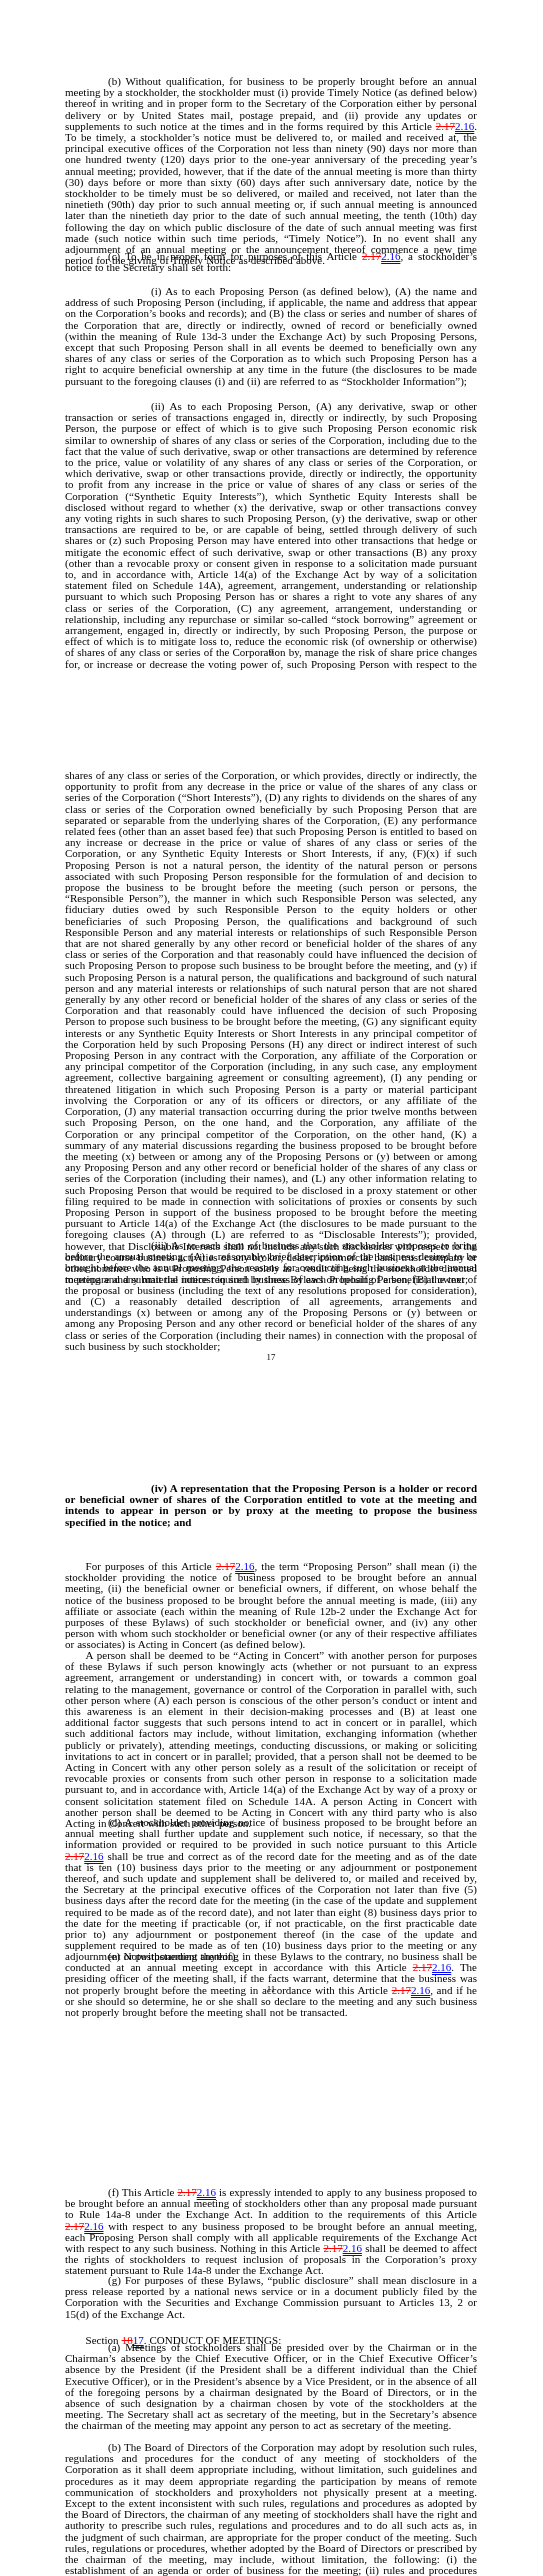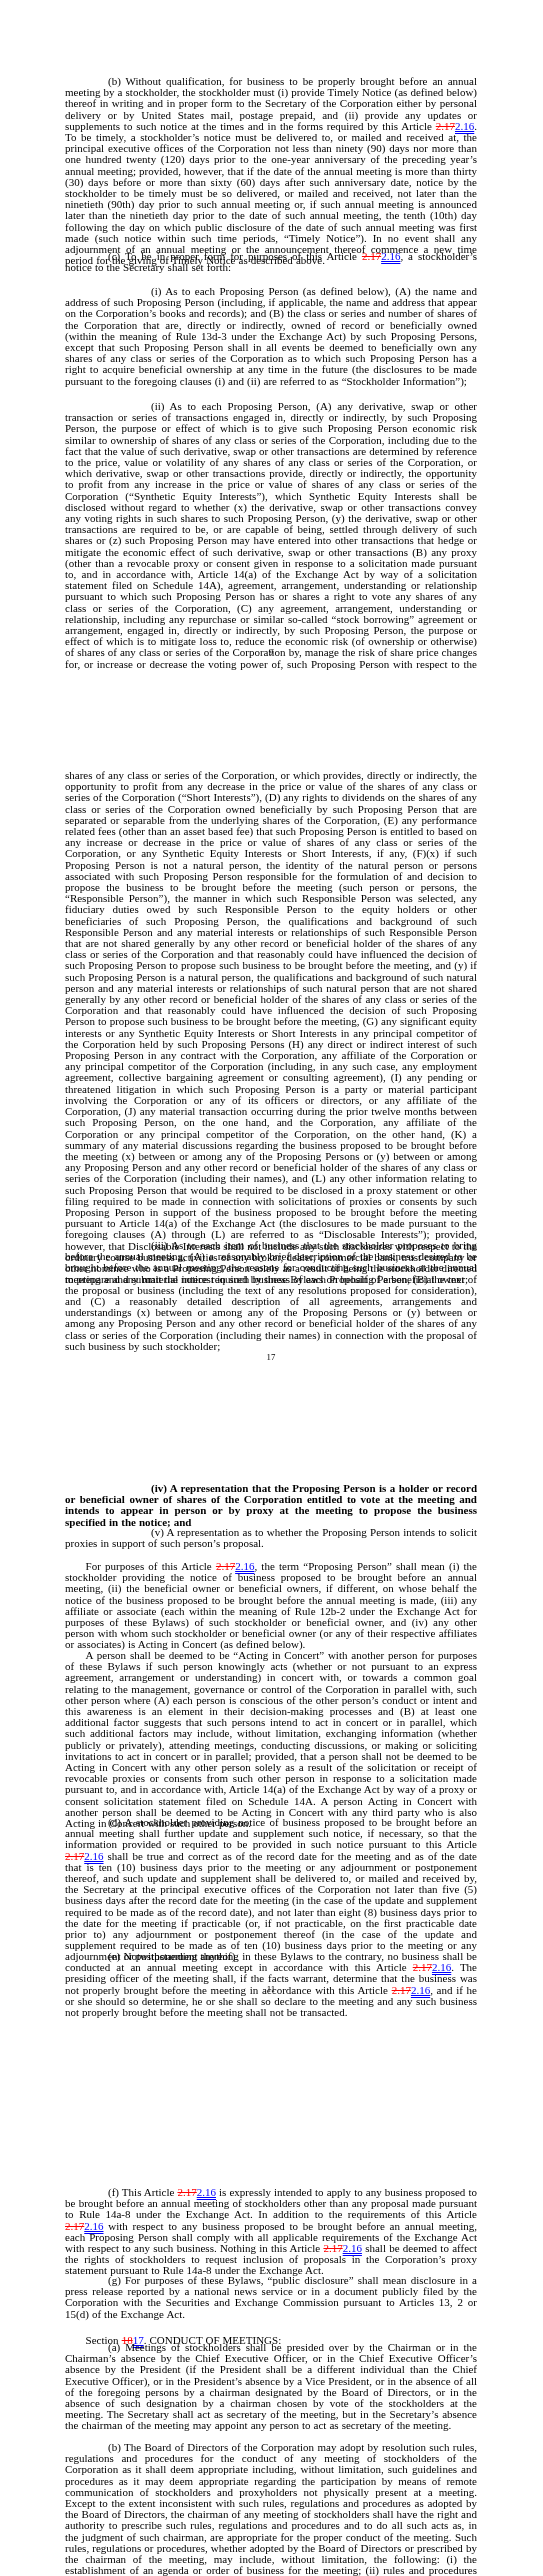--- a/index.html
+++ b/index.html
@@ -37,21 +37,20 @@
 <div class="doc">
     <div class="para" style="top: 76px; text-indent: 43px;"><span>(b) Without qualification, for business to be properly brought before an annual meeting by a stockholder, the stockholder must (i) provide Timely Notice (as defined below) thereof in writing and in proper form to the Secretary of the Corporation either by personal delivery or by United States mail, postage prepaid, and (ii) provide any updates or supplements to such notice at the times and in the forms required by this Article </span><span class="del">2.17</span><span class="ins">2.16</span><span>. To be timely, a stockholder’s notice must be delivered to, or mailed and received at, the principal executive offices of the Corporation not less than ninety (90) days nor more than one hundred twenty (120) days prior to the one-year anniversary of the preceding year’s annual meeting; provided, however, that if the date of the annual meeting is more than thirty (30) days before or more than sixty (60) days after such anniversary date, notice by the stockholder to be timely must be so delivered, or mailed and received, not later than the ninetieth (90th) day prior to such annual meeting or, if such annual meeting is announced later than the ninetieth day prior to the date of such annual meeting, the tenth (10th) day following the day on which public disclosure of the date of such annual meeting was first made (such notice within such time periods, “Timely Notice”). In no event shall any adjournment of an annual meeting or the announcement thereof commence a new time period for the giving of Timely Notice as described above.</span></div>
     <div class="para" style="top: 251px; text-indent: 43px;"><span>(c) To be in proper form for purposes of this Article </span><span class="del">2.17</span><span class="ins">2.16</span><span>, a stockholder’s notice to the Secretary shall set forth:</span></div>
     <div class="para" style="top: 286px; text-indent: 86px;"><span>(i) As to each Proposing Person (as defined below), (A) the name and address of such Proposing Person (including, if applicable, the name and address that appear on the Corporation’s books and records); and (B) the class or series and number of shares of the Corporation that are, directly or indirectly, owned of record or beneficially owned (within the meaning of Rule 13d-3 under the Exchange Act) by such Proposing Persons, except that such Proposing Person shall in all events be deemed to beneficially own any shares of any class or series of the Corporation as to which such Proposing Person has a right to acquire beneficial ownership at any time in the future (the disclosures to be made pursuant to the foregoing clauses (i) and (ii) are referred to as “Stockholder Information”);</span></div>
     <div class="para jlast" style="top: 401px; text-indent: 86px;"><span>(ii) As to each Proposing Person, (A) any derivative, swap or other transaction or series of transactions engaged in, directly or indirectly, by such Proposing Person, the purpose or effect of which is to give such Proposing Person economic risk similar to ownership of shares of any class or series of the Corporation, including due to the fact that the value of such derivative, swap or other transactions are determined by reference to the price, value or volatility of any shares of any class or series of the Corporation, or which derivative, swap or other transactions provide, directly or indirectly, the opportunity to profit from any increase in the price or value of shares of any class or series of the Corporation (“Synthetic Equity Interests”), which Synthetic Equity Interests shall be disclosed without regard to whether (x) the derivative, swap or other transactions convey any voting rights in such shares to such Proposing Person, (y) the derivative, swap or other transactions are required to be, or are capable of being, settled through delivery of such shares or (z) such Proposing Person may have entered into other transactions that hedge or mitigate the economic effect of such derivative, swap or other transactions (B) any proxy (other than a revocable proxy or consent given in response to a solicitation made pursuant to, and in accordance with, Article 14(a) of the Exchange Act by way of a solicitation statement filed on Schedule 14A), agreement, arrangement, understanding or relationship pursuant to which such Proposing Person has or shares a right to vote any shares of any class or series of the Corporation, (C) any agreement, arrangement, understanding or relationship, including any repurchase or similar so-called “stock borrowing” agreement or arrangement, engaged in, directly or indirectly, by such Proposing Person, the purpose or effect of which is to mitigate loss to, reduce the economic risk (of ownership or otherwise) of shares of any class or series of the Corporation by, manage the risk of share price changes for, or increase or decrease the voting power of, such Proposing Person with respect to the</span></div>
     <div class="pagenum" style="top: 647px;">9</div>
     <div class="para" style="top: 770px;"><span>shares of any class or series of the Corporation, or which provides, directly or indirectly, the opportunity to profit from any decrease in the price or value of the shares of any class or series of the Corporation (“Short Interests”), (D) any rights to dividends on the shares of any class or series of the Corporation owned beneficially by such Proposing Person that are separated or separable from the underlying shares of the Corporation, (E) any performance related fees (other than an asset based fee) that such Proposing Person is entitled to based on any increase or decrease in the price or value of shares of any class or series of the Corporation, or any Synthetic Equity Interests or Short Interests, if any, (F)(x) if such Proposing Person is not a natural person, the identity of the natural person or persons associated with such Proposing Person responsible for the formulation of and decision to propose the business to be brought before the meeting (such person or persons, the “Responsible Person”), the manner in which such Responsible Person was selected, any fiduciary duties owed by such Responsible Person to the equity holders or other beneficiaries of such Proposing Person, the qualifications and background of such Responsible Person and any material interests or relationships of such Responsible Person that are not shared generally by any other record or beneficial holder of the shares of any class or series of the Corporation and that reasonably could have influenced the decision of such Proposing Person to propose such business to be brought before the meeting, and (y) if such Proposing Person is a natural person, the qualifications and background of such natural person and any material interests or relationships of such natural person that are not shared generally by any other record or beneficial holder of the shares of any class or series of the Corporation and that reasonably could have influenced the decision of such Proposing Person to propose such business to be brought before the meeting, (G) any significant equity interests or any Synthetic Equity Interests or Short Interests in any principal competitor of the Corporation held by such Proposing Persons (H) any direct or indirect interest of such Proposing Person in any contract with the Corporation, any affiliate of the Corporation or any principal competitor of the Corporation (including, in any such case, any employment agreement, collective bargaining agreement or consulting agreement), (I) any pending or threatened litigation in which such Proposing Person is a party or material participant involving the Corporation or any of its officers or directors, or any affiliate of the Corporation, (J) any material transaction occurring during the prior twelve months between such Proposing Person, on the one hand, and the Corporation, any affiliate of the Corporation or any principal competitor of the Corporation, on the other hand, (K) a summary of any material discussions regarding the business proposed to be brought before the meeting (x) between or among any of the Proposing Persons or (y) between or among any Proposing Person and any other record or beneficial holder of the shares of any class or series of the Corporation (including their names), and (L) any other information relating to such Proposing Person that would be required to be disclosed in a proxy statement or other filing required to be made in connection with solicitations of proxies or consents by such Proposing Person in support of the business proposed to be brought before the meeting pursuant to Article 14(a) of the Exchange Act (the disclosures to be made pursuant to the foregoing clauses (A) through (L) are referred to as “Disclosable Interests”); provided, however, that Disclosable Interests shall not include any such disclosures with respect to the ordinary course business activities of any broker, dealer, commercial bank, trust company or other nominee who is a Proposing Person solely as a result of being the stockholder directed to prepare and submit the notice required by these Bylaws on behalf of a beneficial owner;</span></div>
     <div class="para" style="top: 1240px; text-indent: 86px;"><span>(iii) As to each item of business that the stockholder proposes to bring before the annual meeting, (A) a reasonably brief description of the business desired to be brought before the annual meeting, the reasons for conducting such business at the annual meeting and any material interest in such business of each Proposing Person, (B) the text of the proposal or business (including the text of any resolutions proposed for consideration), and (C) a reasonably detailed description of all agreements, arrangements and understandings (x) between or among any of the Proposing Persons or (y) between or among any Proposing Person and any other record or beneficial holder of the shares of any class or series of the Corporation (including their names) in connection with the proposal of such business by such stockholder;</span></div>
     <div class="pagenum" style="top: 1352px;">17</div>
     <div class="para" style="top: 1483px; text-indent: 86px; font-weight: bold;"><span>(iv) A representation that the Proposing Person is a holder or record or beneficial owner of shares of the Corporation entitled to vote at the meeting and intends to appear in person or by proxy at the meeting to propose the business specified in the notice; and</span></div>
-    <div class="para" style="top: 1527px; text-indent: 86px;"><span>(v) A representation as to whether the Proposing Person intends to solicit proxies in support of such person’s proposal.</span></div>
     <div class="para" style="top: 1561px; text-indent: 20.6px;"><span>For purposes of this Article </span><span class="del">2.17</span><span class="ins">2.16</span><span>, the term “Proposing Person” shall mean (i) the stockholder providing the notice of business proposed to be brought before an annual meeting, (ii) the beneficial owner or beneficial owners, if different, on whose behalf the notice of the business proposed to be brought before the annual meeting is made, (iii) any affiliate or associate (each within the meaning of Rule 12b-2 under the Exchange Act for purposes of these Bylaws) of such stockholder or beneficial owner, and (iv) any other person with whom such stockholder or beneficial owner (or any of their respective affiliates or associates) is Acting in Concert (as defined below).</span></div>
     <div class="para" style="top: 1650px; text-indent: 20.6px;"><span>A person shall be deemed to be “Acting in Concert” with another person for purposes of these Bylaws if such person knowingly acts (whether or not pursuant to an express agreement, arrangement or understanding) in concert with, or towards a common goal relating to the management, governance or control of the Corporation in parallel with, such other person where (A) each person is conscious of the other person’s conduct or intent and this awareness is an element in their decision-making processes and (B) at least one additional factor suggests that such persons intend to act in concert or in parallel, which such additional factors may include, without limitation, exchanging information (whether publicly or privately), attending meetings, conducting discussions, or making or soliciting invitations to act in concert or in parallel; provided, that a person shall not be deemed to be Acting in Concert with any other person solely as a result of the solicitation or receipt of revocable proxies or consents from such other person in response to a solicitation made pursuant to, and in accordance with, Article 14(a) of the Exchange Act by way of a proxy or consent solicitation statement filed on Schedule 14A. A person Acting in Concert with another person shall be deemed to be Acting in Concert with any third party who is also Acting in Concert with such other person.</span></div>
     <div class="para" style="top: 1817px; text-indent: 43px;"><span>(d) A stockholder providing notice of business proposed to be brought before an annual meeting shall further update and supplement such notice, if necessary, so that the information provided or required to be provided in such notice pursuant to this Article </span><span class="del">2.17</span><span class="ins">2.16</span><span> shall be true and correct as of the record date for the meeting and as of the date that is ten (10) business days prior to the meeting or any adjournment or postponement thereof, and such update and supplement shall be delivered to, or mailed and received by, the Secretary at the principal executive offices of the Corporation not later than five (5) business days after the record date for the meeting (in the case of the update and supplement required to be made as of the record date), and not later than eight (8) business days prior to the date for the meeting if practicable (or, if not practicable, on the first practicable date prior to) any adjournment or postponement thereof (in the case of the update and supplement required to be made as of ten (10) business days prior to the meeting or any adjournment or postponement thereof).</span></div>
     <div class="para" style="top: 1951px; text-indent: 43px;"><span>(e) Notwithstanding anything in these Bylaws to the contrary, no business shall be conducted at an annual meeting except in accordance with this Article </span><span class="del">2.17</span><span class="ins">2.16</span><span>. The presiding officer of the meeting shall, if the facts warrant, determine that the business was not properly brought before the meeting in accordance with this Article </span><span class="del">2.17</span><span class="ins">2.16</span><span>, and if he or she should so determine, he or she shall so declare to the meeting and any such business not properly brought before the meeting shall not be transacted.</span></div>
     <div class="pagenum" style="top: 1984px;">11</div>
     <div class="para" style="top: 2187px; text-indent: 43px;"><span>(f) This Article </span><span class="del">2.17</span><span class="ins">2.16</span><span> is expressly intended to apply to any business proposed to be brought before an annual meeting of stockholders other than any proposal made pursuant to Rule 14a-8 under the Exchange Act. In addition to the requirements of this Article </span><span class="del">2.17</span><span class="ins">2.16</span><span> with respect to any business proposed to be brought before an annual meeting, each Proposing Person shall comply with all applicable requirements of the Exchange Act with respect to any such business. Nothing in this Article </span><span class="del">2.17</span><span class="ins">2.16</span><span> shall be deemed to affect the rights of stockholders to request inclusion of proposals in the Corporation’s proxy statement pursuant to Rule 14a-8 under the Exchange Act.</span></div>
     <div class="para" style="top: 2275px; text-indent: 43px;"><span>(g) For purposes of these Bylaws, “public disclosure” shall mean disclosure in a press release reported by a national news service or in a document publicly filed by the Corporation with the Securities and Exchange Commission pursuant to Articles 13, 2 or 15(d) of the Exchange Act.</span></div>
     <div class="para" style="top: 2319px; text-indent: 20.6px; margin-top: 16px;"><span>Section </span><span class="del">18</span><span class="ins">17</span><span>. CONDUCT OF MEETINGS:</span></div>
     <div class="para" style="top: 2342px; text-indent: 43px;"><span>(a) Meetings of stockholders shall be presided over by the Chairman or in the Chairman’s absence by the Chief Executive Officer, or in the Chief Executive Officer’s absence by the President (if the President shall be a different individual than the Chief Executive Officer), or in the President’s absence by a Vice President, or in the absence of all of the foregoing persons by a chairman designated by the Board of Directors, or in the absence of such designation by a chairman chosen by vote of the stockholders at the meeting. The Secretary shall act as secretary of the meeting, but in the Secretary’s absence the chairman of the meeting may appoint any person to act as secretary of the meeting.</span></div>
     <div class="para" style="top: 2442px; text-indent: 43px;"><span>(b) The Board of Directors of the Corporation may adopt by resolution such rules, regulations and procedures for the conduct of any meeting of stockholders of the Corporation as it shall deem appropriate including, without limitation, such guidelines and procedures as it may deem appropriate regarding the participation by means of remote communication of stockholders and proxyholders not physically present at a meeting. Except to the extent inconsistent with such rules, regulations and procedures as adopted by the Board of Directors, the chairman of any meeting of stockholders shall have the right and authority to prescribe such rules, regulations and procedures and to do all such acts as, in the judgment of such chairman, are appropriate for the proper conduct of the meeting. Such rules, regulations or procedures, whether adopted by the Board of Directors or prescribed by the chairman of the meeting, may include, without limitation, the following: (i) the establishment of an agenda or order of business for the meeting; (ii) rules and procedures for maintaining order at the meeting and the safety of those present; (iii) limitations on attendance at or participation in the meeting to stockholders of record of the Corporation, their duly authorized and constituted proxies or such other persons as shall be determined; (iv) restrictions on entry to the meeting after the time fixed for the commencement thereof; and (v) limitations on the time allotted to questions or comments by participants. Unless and to the extent determined by the Board of Directors or the chairman of the meeting, meetings of stockholders shall not be required to be held in accordance with the rules of parliamentary procedure.</span></div>

